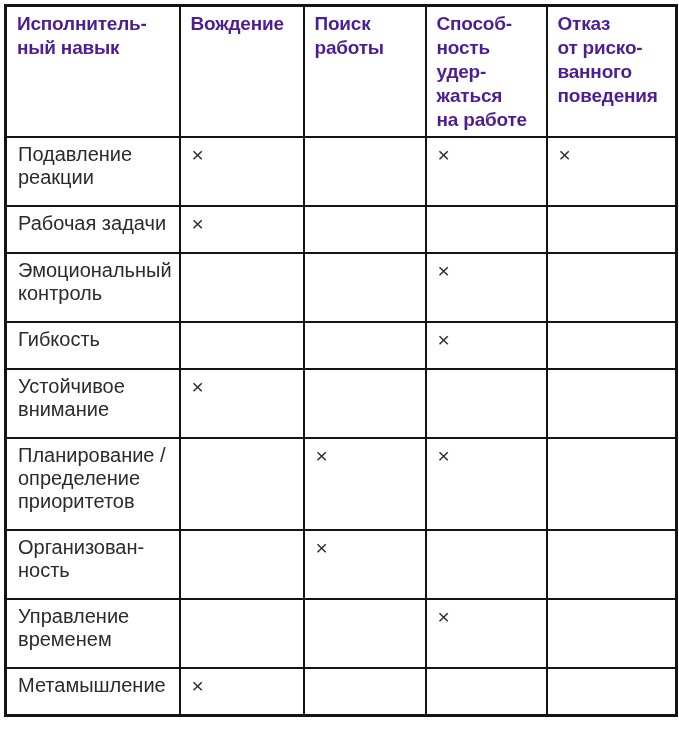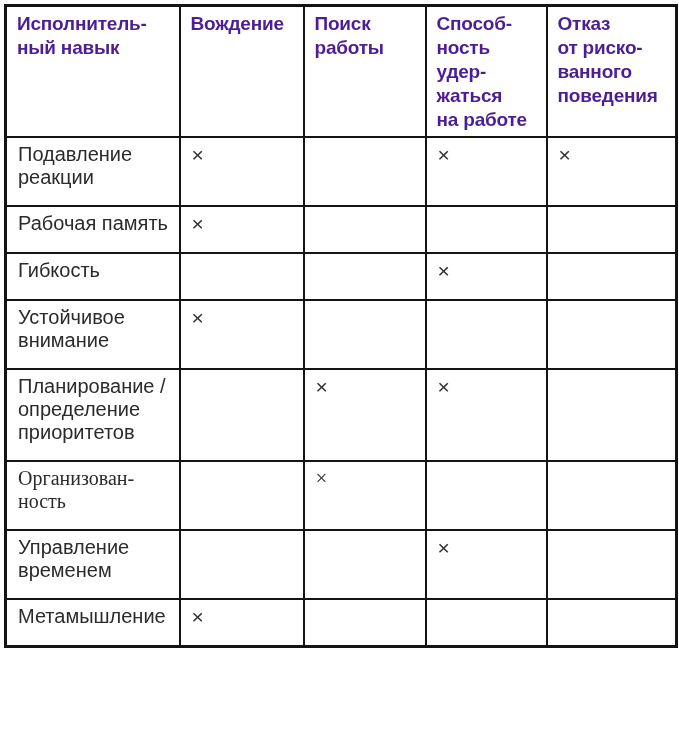--- a/index.html
+++ b/index.html
@@ -87,24 +87,32 @@
   <tbody>
       <tr style="height: 55px;">
         <td>Подавление
 реакции</td>
         <td><span class="mark">×</span></td>
         <td></td>
         <td><span class="mark">×</span></td>
         <td><span class="mark">×</span></td>
       </tr>
       <tr style="height: 47px;">
-        <td>Рабочая память</td>
+        <td>Рабочая задачи</td>
         <td><span class="mark">×</span></td>
         <td></td>
         <td></td>
+        <td></td>
+      </tr>
+      <tr style="height: 55px;">
+        <td>Эмоциональный
+контроль</td>
+        <td></td>
+        <td></td>
+        <td><span class="mark">×</span></td>
         <td></td>
       </tr>
       <tr style="height: 33px;">
         <td>Гибкость</td>
         <td></td>
         <td></td>
         <td><span class="mark">×</span></td>
         <td></td>
       </tr>
       <tr style="height: 55px;">
@@ -117,21 +125,21 @@
       </tr>
       <tr style="height: 78px;">
         <td>Планирование /
 определение
 приоритетов</td>
         <td></td>
         <td><span class="mark">×</span></td>
         <td><span class="mark">×</span></td>
         <td></td>
       </tr>
-      <tr style="height: 55px; font-family: Liberation Serif, serif;">
+      <tr style="height: 55px;">
         <td>Организован-
 ность</td>
         <td></td>
         <td><span class="mark">×</span></td>
         <td></td>
         <td></td>
       </tr>
       <tr style="height: 55px;">
         <td>Управление
 временем</td>

